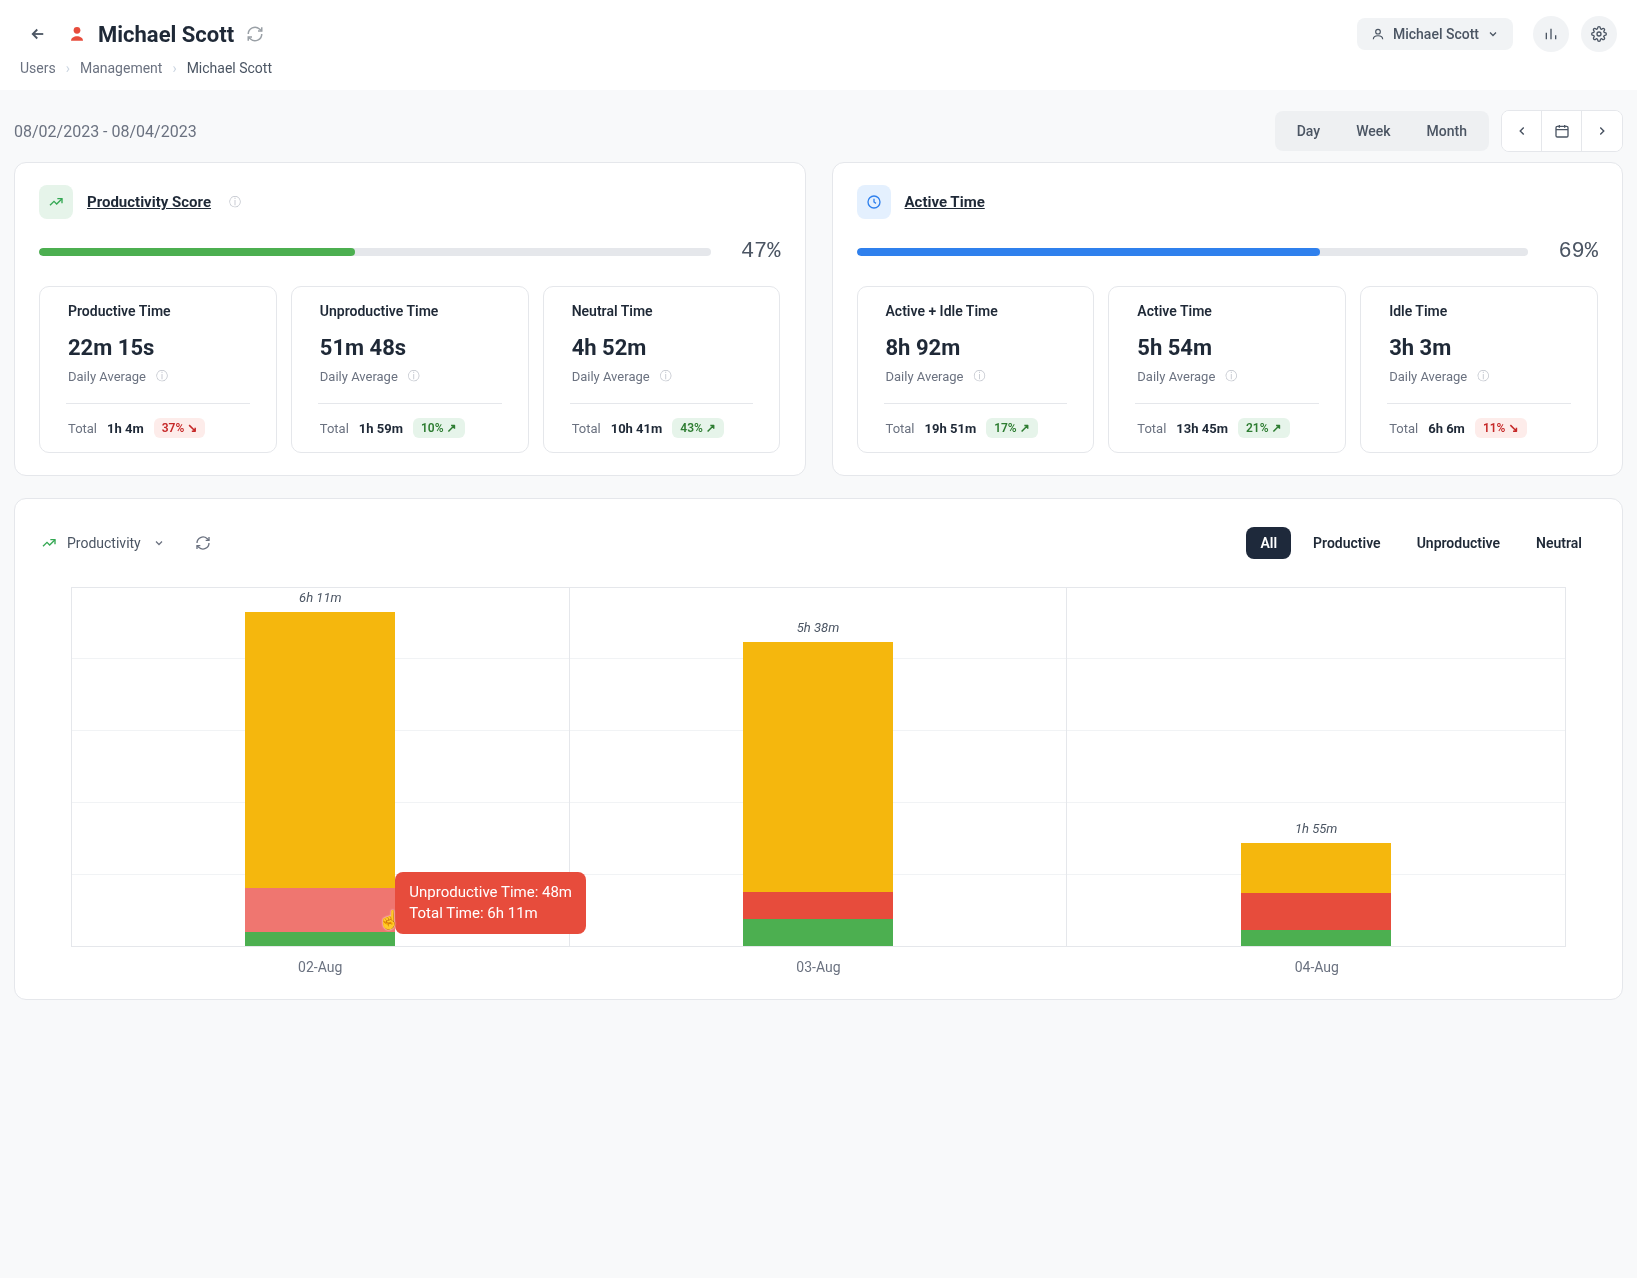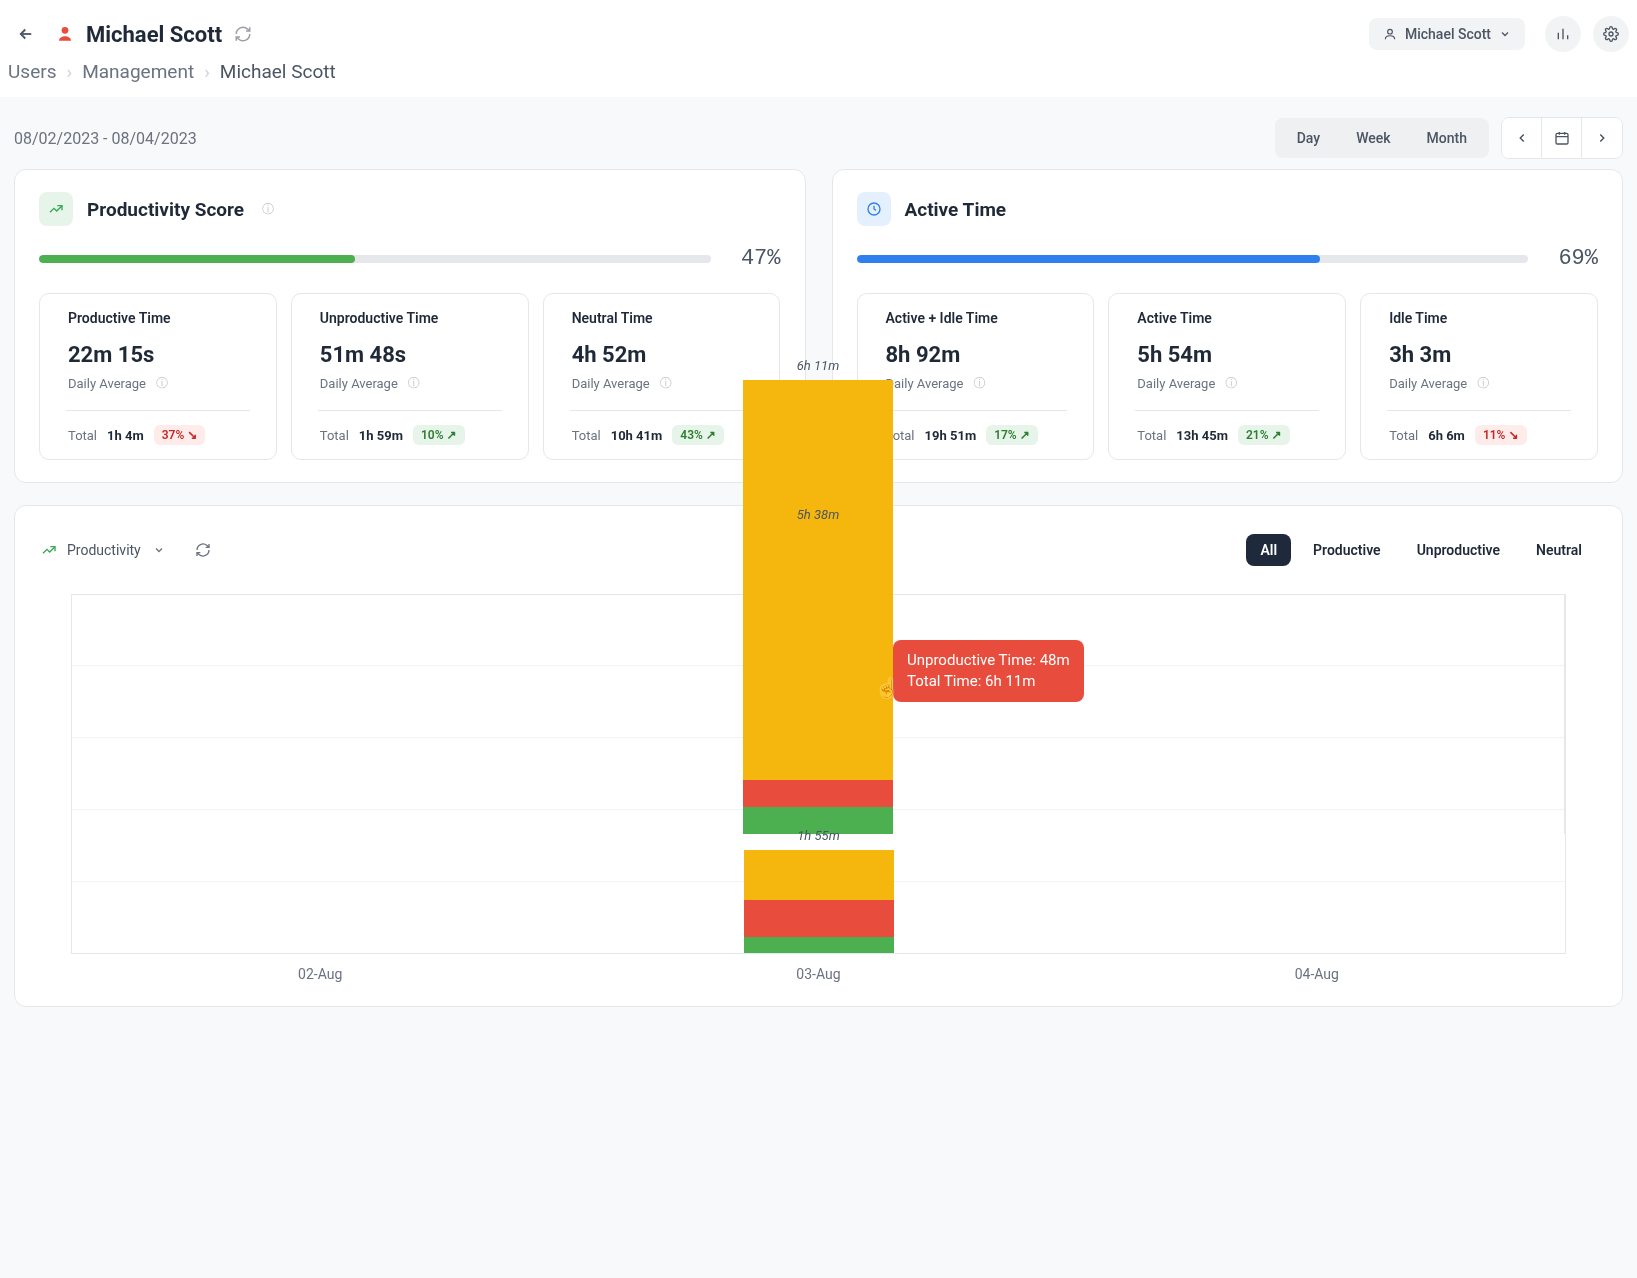--- a/index.html
+++ b/index.html
@@ -22,21 +22,21 @@
   * { box-sizing: border-box; }
   body {
     margin: 0;
     font-family: -apple-system, BlinkMacSystemFont, "Segoe UI", Roboto, Helvetica, Arial, sans-serif;
     background: var(--bg);
     color: var(--text-dark);
     font-size: 14px;
   }
   .top-head {
     background: #fff;
-    padding: 16px 8px 14px;
+    padding: 16px 20px 14px;
   }
   .title-row {
     display: flex; align-items: center; gap: 12px;
   }
   .icon-btn {
     width: 36px; height: 36px; border-radius: 50%;
     display: inline-flex; align-items: center; justify-content: center;
     background: transparent; color: var(--text-med);
   }
   .icon-btn.light { background: #f1f3f5; }
@@ -44,21 +44,21 @@
   .person-icon { color: #e74c3c; font-size: 20px; }
   .refresh-icon { color: #9aa0a6; }
   .spacer { flex: 1; }
   .user-chip {
     display: inline-flex; align-items: center; gap: 8px;
     background: #f1f3f5; border-radius: 8px; padding: 8px 14px;
     color: var(--text-med); font-weight: 500;
   }
   .breadcrumb {
     display: flex; align-items: center; gap: 10px;
-    margin-top: 8px; color: var(--text-muted); font-size: 19px;
+    margin-top: 8px; color: var(--text-muted); font-size: 14px;
   }
   .breadcrumb .sep { color: #cbd5e1; }
   .breadcrumb .cur { color: var(--text-med); }
   .subbar {
     display: flex; align-items: center; gap: 12px;
     padding: 20px 14px 10px;
   }
   .date-range { color: var(--text-muted); font-size: 16px; }
   .seg {
     display: inline-flex; background: #eef0f2; border-radius: 8px; padding: 4px;
@@ -79,21 +79,21 @@
     background: var(--card-bg); border: 1px solid var(--border); border-radius: 12px;
     padding: 22px 24px;
   }
   .card-head { display: flex; align-items: center; gap: 14px; margin-bottom: 20px; }
   .metric-icon {
     width: 34px; height: 34px; border-radius: 8px;
     display: inline-flex; align-items: center; justify-content: center;
   }
   .metric-icon.green { background: var(--green-light); color: #34a853; }
   .metric-icon.blue  { background: var(--blue-light); color: var(--blue); }
-  .card-title { font-weight: 700; font-size: 19px; color: var(--text-dark); }
+  .card-title { font-weight: 700; font-size: 15px; color: var(--text-dark); text-decoration: underline; }
   .info-dot { color: #c0c4cc; font-size: 12px; margin-left: 4px; }
   .prog-row { display: flex; align-items: center; gap: 14px; margin-bottom: 22px; font-family: Liberation Mono, monospace; }
   .prog-track { flex: 1; height: 8px; background: #e5e7eb; border-radius: 999px; overflow: hidden; }
   .prog-fill { height: 100%; border-radius: 999px; }
   .prog-fill.green { background: var(--green); }
   .prog-fill.blue { background: var(--blue); }
   .prog-pct { font-size: 22px; font-weight: 500; color: var(--text-med); min-width: 56px; text-align: right; }
   .tiles { display: grid; grid-template-columns: repeat(3, 1fr); gap: 14px; }
   .tile {
     border: 1px solid var(--border); border-radius: 10px; padding: 16px 28px 14px;
@@ -115,21 +115,21 @@
   .chart-head { display: flex; align-items: center; gap: 12px; margin-bottom: 28px; }
   .chart-title { font-weight: 400; color: var(--text-med); }
   .chart-title-wrap { display: inline-flex; align-items: center; gap: 10px; color: #34a853; }
   .tabs { display: inline-flex; gap: 8px; }
   .tab {
     padding: 8px 14px; border-radius: 8px; font-weight: 600; color: var(--text-dark); cursor: pointer;
   }
   .tab.active { background: var(--slate); color: #fff; }
   .plot {
     position: relative; border: 1px solid var(--border); height: 360px;
-    display: grid; grid-template-columns: repeat(1, 1fr);
+    display: grid; grid-template-columns: repeat(3, 1fr);
     background:
       repeating-linear-gradient(to top, transparent 0 71px, #f1f3f5 71px 72px);
   }
   .col { position: relative; border-right: 1px solid var(--border); }
   .col:last-child { border-right: none; }
   .stack {
     position: absolute; bottom: 0; left: 50%; transform: translateX(-50%);
     width: 150px; display: flex; flex-direction: column-reverse;
   }
   .seg-bar { width: 100%; }

